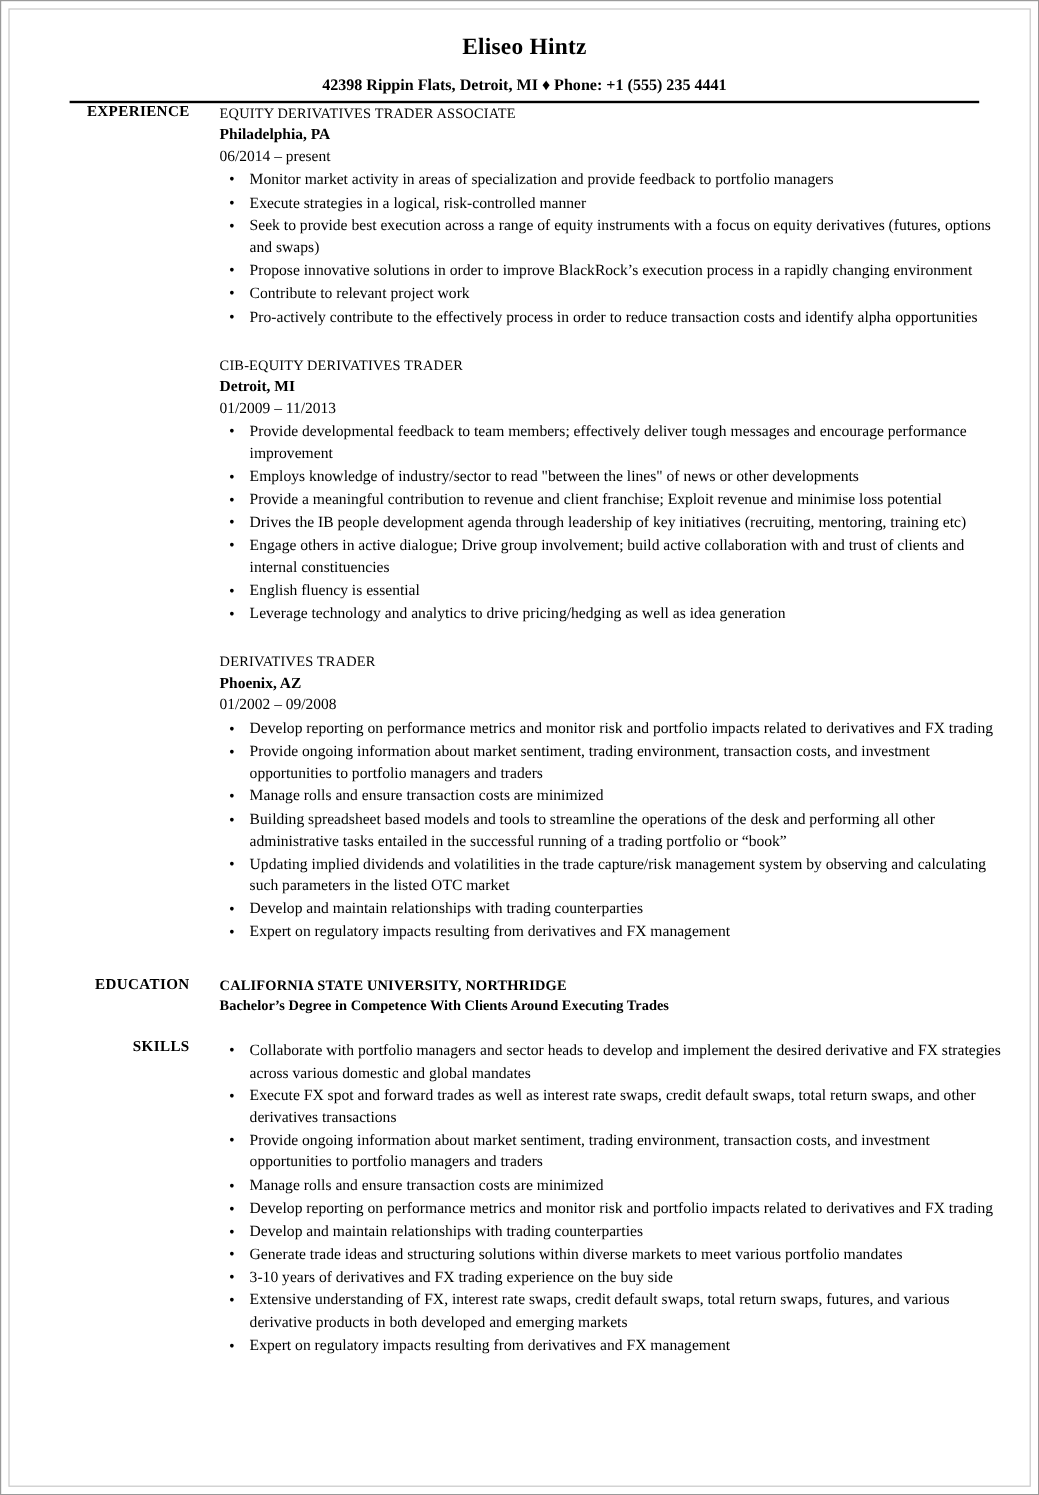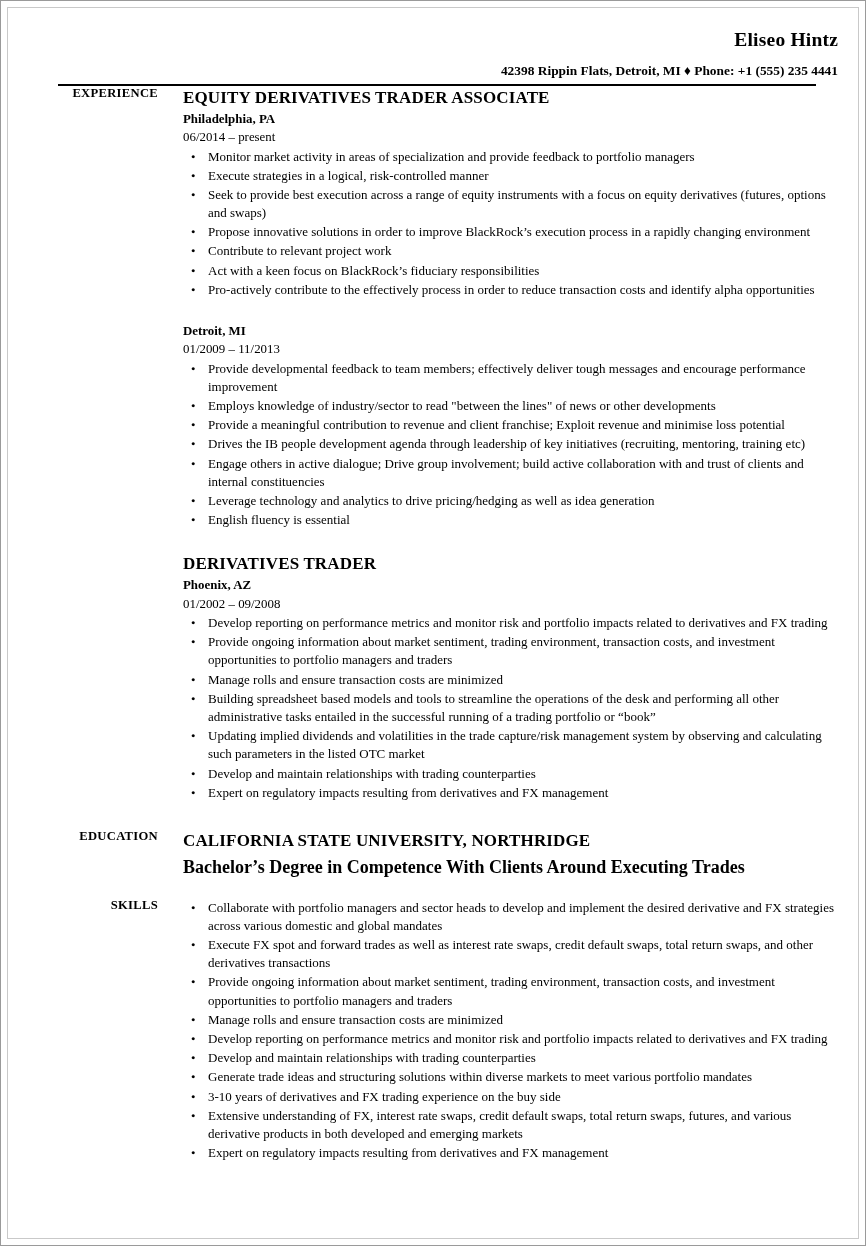--- a/index.html
+++ b/index.html
@@ -34,21 +34,21 @@
     left: 0;
     top: 0;
     right: 0;
     bottom: 0;
     padding: 14px 20px 8px 28px;
     box-sizing: border-box;
   }
 
   
   .resume-header {
-    text-align: right;
+    text-align: center;
   }
   .cand-name {
     font-size: 19.5px;
     font-weight: bold;
     letter-spacing: 0.2px;
     line-height: 1.25;
     margin: 6px 0 0 0;
   }
   .cand-contact {
     font-size: 13.4px;
@@ -84,22 +84,22 @@
     padding-left: 25px;
     box-sizing: border-box;
     min-width: 0;
   }
 
   
   .job {
     margin-bottom: 0;
   }
   .job-title {
-    font-size: 17px;
-    font-weight: bold;
+    font-size: 12px;
+    font-weight: normal;
     letter-spacing: 0.15px;
     line-height: 1.42;
   }
   .job-location {
     font-size: 12.9px;
     font-weight: bold;
     line-height: 1.42;
   }
   .job-dates {
     font-size: 12.9px;
@@ -129,27 +129,27 @@
     font-size: 7.2px;
     line-height: 2.55;
     color: #000;
   }
 
   .exp-gap { height: 22px; }
   .sec-gap-exp-edu { height: 26px; }
   .sec-gap-edu-skills { height: 18px; }
 
   .edu-school {
-    font-size: 17px;
+    font-size: 12px;
     font-weight: bold;
     letter-spacing: 0.15px;
     line-height: 1.45;
   }
   .edu-degree {
-    font-size: 18px;
+    font-size: 12px;
     font-weight: bold;
     line-height: 1.45;
   }
 </style>
 </head>
 <body>
 
 <div id="page">
   <div id="page-inner">
     <div id="content">
@@ -169,38 +169,38 @@
           <div class="job">
             <div class="job-title">EQUITY DERIVATIVES TRADER ASSOCIATE</div>
             <div class="job-location">Philadelphia, PA</div>
             <div class="job-dates">06/2014 – present</div>
             <ul class="bullets">
               <li>Monitor market activity in areas of specialization and provide feedback to portfolio managers</li>
               <li>Execute strategies in a logical, risk-controlled manner</li>
               <li>Seek to provide best execution across a range of equity instruments with a focus on equity derivatives (futures, options and swaps)</li>
               <li>Propose innovative solutions in order to improve BlackRock’s execution process in a rapidly changing environment</li>
               <li>Contribute to relevant project work</li>
-              <li>Act with a keen focus on BlackRock’s fiduciary responsibilities</li>
               <li>Pro-actively contribute to the effectively process in order to reduce transaction costs and identify alpha opportunities</li>
             </ul>
           </div>
 
           <div class="exp-gap"></div>
 
           <div class="job">
+            <div class="job-title">CIB-EQUITY DERIVATIVES TRADER</div>
             <div class="job-location">Detroit, MI</div>
             <div class="job-dates">01/2009 – 11/2013</div>
             <ul class="bullets">
               <li>Provide developmental feedback to team members; effectively deliver tough messages and encourage performance improvement</li>
               <li>Employs knowledge of industry/sector to read "between the lines" of news or other developments</li>
               <li>Provide a meaningful contribution to revenue and client franchise; Exploit revenue and minimise loss potential</li>
               <li>Drives the IB people development agenda through leadership of key initiatives (recruiting, mentoring, training etc)</li>
               <li>Engage others in active dialogue; Drive group involvement; build active collaboration with and trust of clients and internal constituencies</li>
+              <li>English fluency is essential</li>
               <li>Leverage technology and analytics to drive pricing/hedging as well as idea generation</li>
-              <li>English fluency is essential</li>
             </ul>
           </div>
 
           <div class="exp-gap"></div>
 
           <div class="job">
             <div class="job-title">DERIVATIVES TRADER</div>
             <div class="job-location">Phoenix, AZ</div>
             <div class="job-dates">01/2002 – 09/2008</div>
             <ul class="bullets">

